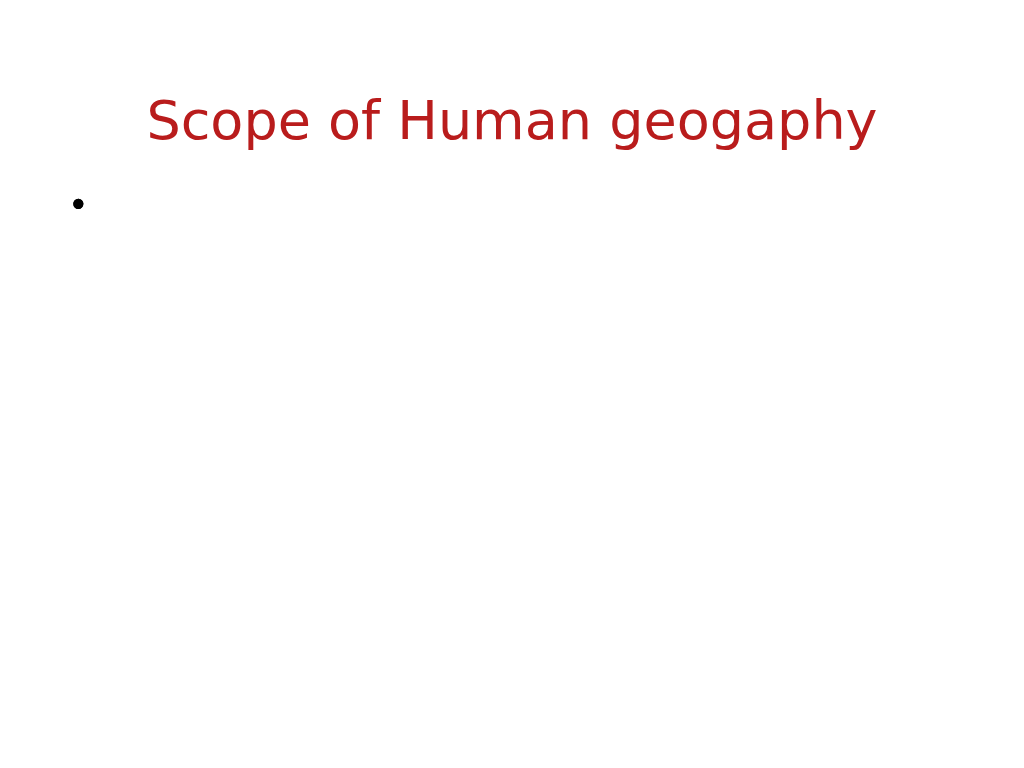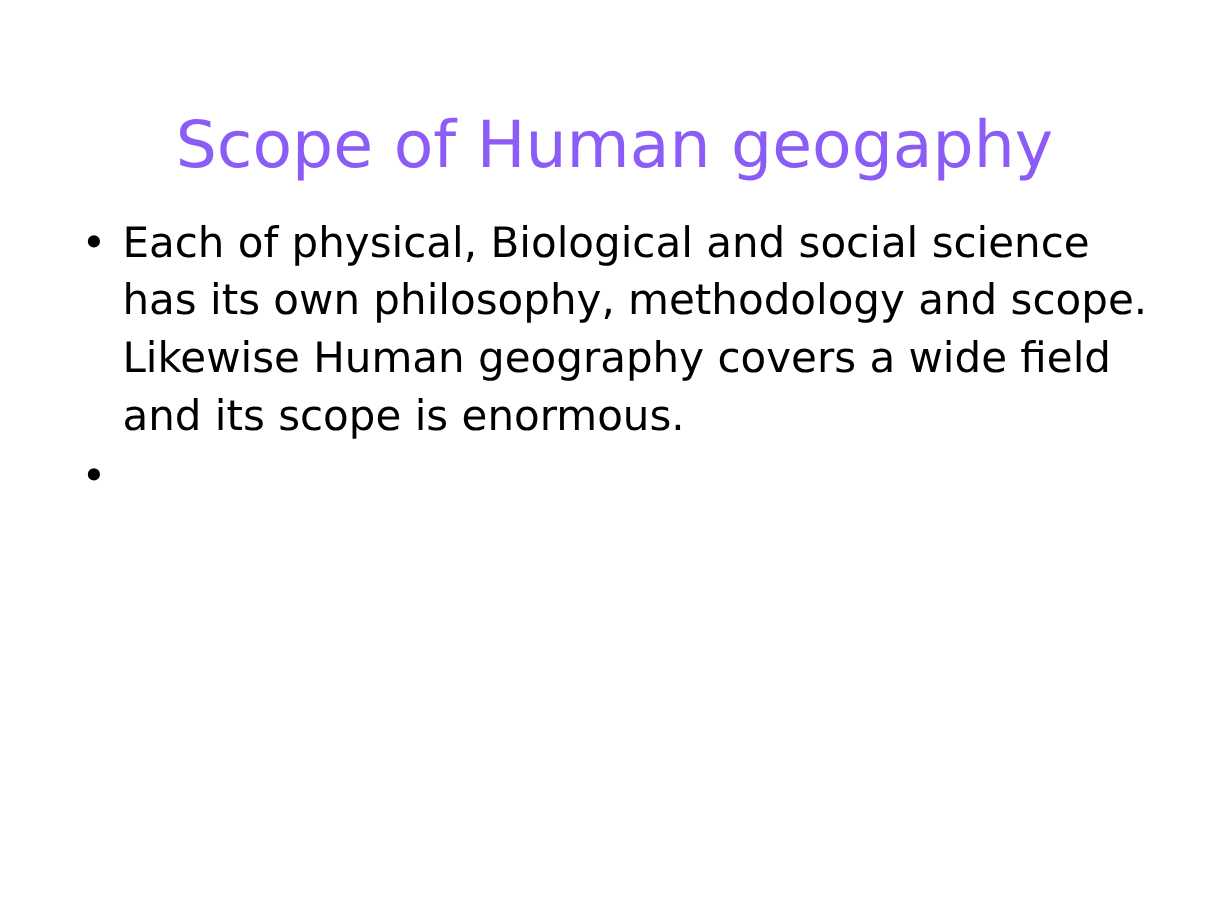--- a/index.html
+++ b/index.html
@@ -23,21 +23,21 @@
   .slide-title {
     position: absolute;
     left: 60px;
     top: 55px;
     width: 904px;
     text-align: center;
     font-size: 54px;
     line-height: 1.1;
     font-weight: normal;
     letter-spacing: 0px;
-    color: #8b5cf6;
+    color: #b91c1c;
   }
   .slide-body {
     position: absolute;
     left: 60px;
     top: 180px;
     width: 920px;
   }
   .bullet-list {
     list-style: none;
     margin: 0;
@@ -63,21 +63,20 @@
 <body>
 
 <div class="slide">
 
   <h1 class="slide-title">Scope of Human geogaphy</h1>
 
   <div class="slide-body">
     <ul class="bullet-list">
       <li class="bullet-item">
         <span class="bullet-dot">•</span>
-        <span class="bullet-text">Each of physical, Biological and social science has its own philosophy, methodology and scope. Likewise Human geography covers a wide field and its scope is enormous.</span>
       </li>
       <li class="bullet-item">
         <span class="bullet-dot">•</span>
       </li>
     </ul>
   </div>
 
 </div>
 
 </body></html>

